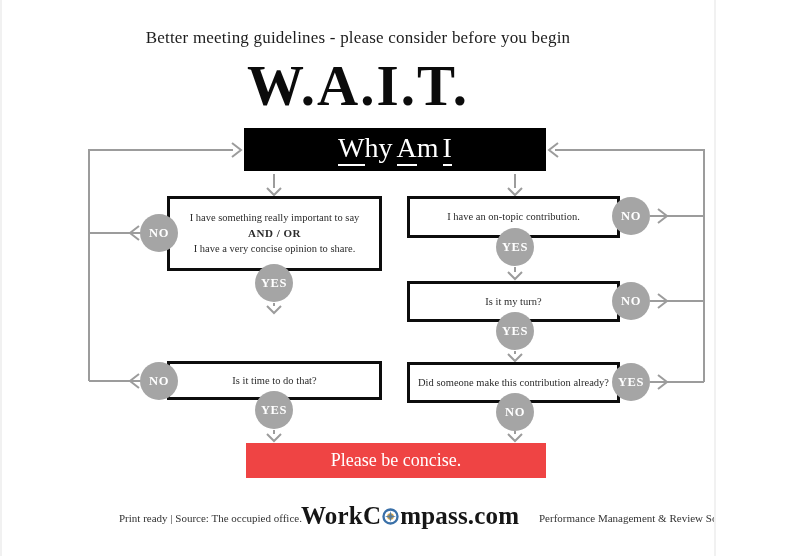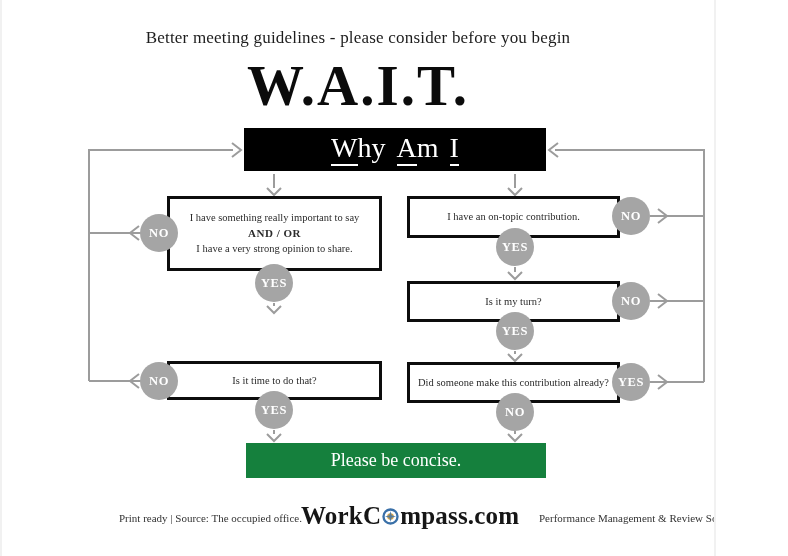--- a/index.html
+++ b/index.html
@@ -11,38 +11,38 @@
   .subtitle{
     position:absolute;top:28px;left:0;width:100%;text-align:center;
     font-size:17px;color:#1c1c1c;letter-spacing:.2px;
   }
   .wait-title{
     position:absolute;top:56px;left:0;width:100%;text-align:center;
     font-size:57px;font-weight:800;color:#0b0b0b;letter-spacing:2px;line-height:1.05;
   }
   .top-banner{
     position:absolute;left:242px;top:128px;width:302px;height:43px;background:#000;
-    display:flex;align-items:center;justify-content:center;gap:11px;
+    display:flex;align-items:center;justify-content:center;gap:4px;
   }
   .top-banner .bw{color:#fff;font-size:28px;line-height:1;white-space:nowrap;}
   .top-banner .lead{display:inline-block;border-bottom:2px solid #fff;padding-bottom:2px;line-height:1;}
   .dbox{
     position:absolute;background:#fff;border:3px solid #0d0d0d;box-sizing:border-box;
     display:flex;flex-direction:column;align-items:center;justify-content:center;
     font-size:10.5px;color:#2b2b2b;text-align:center;line-height:1.45;z-index:2;
   }
   .dbox .nw{white-space:nowrap;}
   .dbox .andor{font-weight:700;font-size:11px;letter-spacing:.5px;}
   .badge{
     position:absolute;width:38px;height:38px;border-radius:50%;background:#a5a5a5;
     display:flex;align-items:center;justify-content:center;color:#fff;
     font-size:12.5px;font-weight:700;letter-spacing:.6px;z-index:3;
   }
   .bottom-banner{
-    position:absolute;left:244px;top:443px;width:300px;height:35px;background:#15803d;
+    position:absolute;left:244px;top:443px;width:300px;height:35px;background:#ef4444;
     display:flex;align-items:center;justify-content:center;color:#fff;font-size:18px;z-index:2;
   }
   .connectors{position:absolute;left:0;top:0;z-index:1;}
   .footer-left,.footer-right{
     position:absolute;top:512px;font-size:11px;color:#333;white-space:nowrap;margin-left:32px;
   }
   .footer-left{left:85px;}
   .footer-right{left:505px;text-align:right;}
   .logo{
     position:absolute;left:299px;top:502px;width:190px;text-align:center;
@@ -109,21 +109,21 @@
 
   <div class="top-banner">
     <span class="bw"><span class="lead">W</span><span>hy</span></span>
     <span class="bw"><span class="lead">A</span><span>m</span></span>
     <span class="bw"><span class="lead">I</span><span></span></span>
   </div>
 
   <div class="dbox" style="left:165px;top:196px;width:215px;height:75px;">
     <div class="nw">I have something really important to say</div>
     <div class="nw andor">AND / OR</div>
-    <div class="nw">I have a very strong opinion to share.</div>
+    <div class="nw">I have a very concise opinion to share.</div>
   </div>
 
   <div class="dbox" style="left:405px;top:196px;width:213px;height:42px;text-align:right;">
     <div class="nw">I have an on-topic contribution.</div>
   </div>
 
   <div class="dbox" style="left:165px;top:361px;width:215px;height:39px;">
     <div class="nw">Is it time to do that?</div>
   </div>
 

